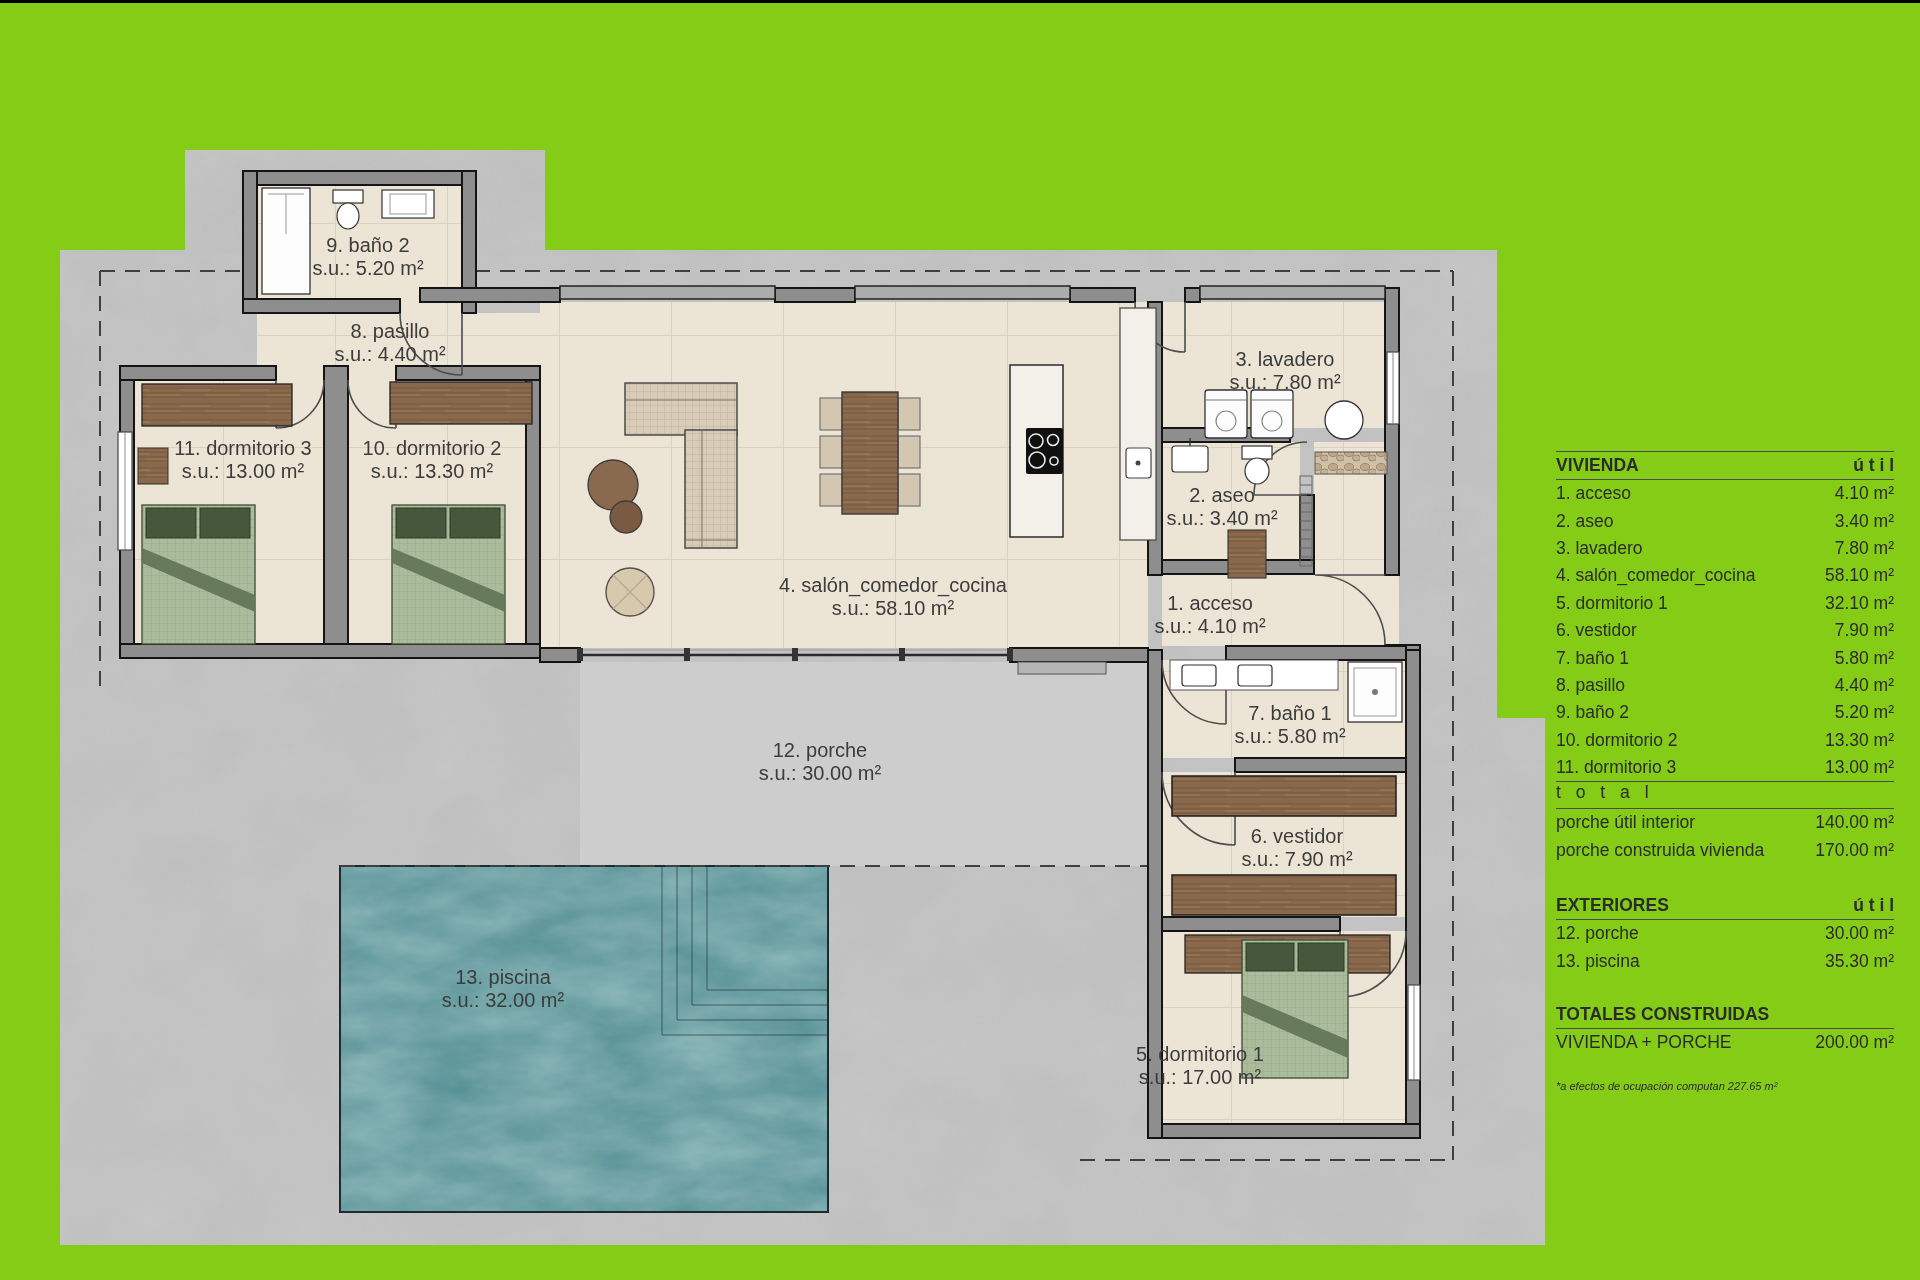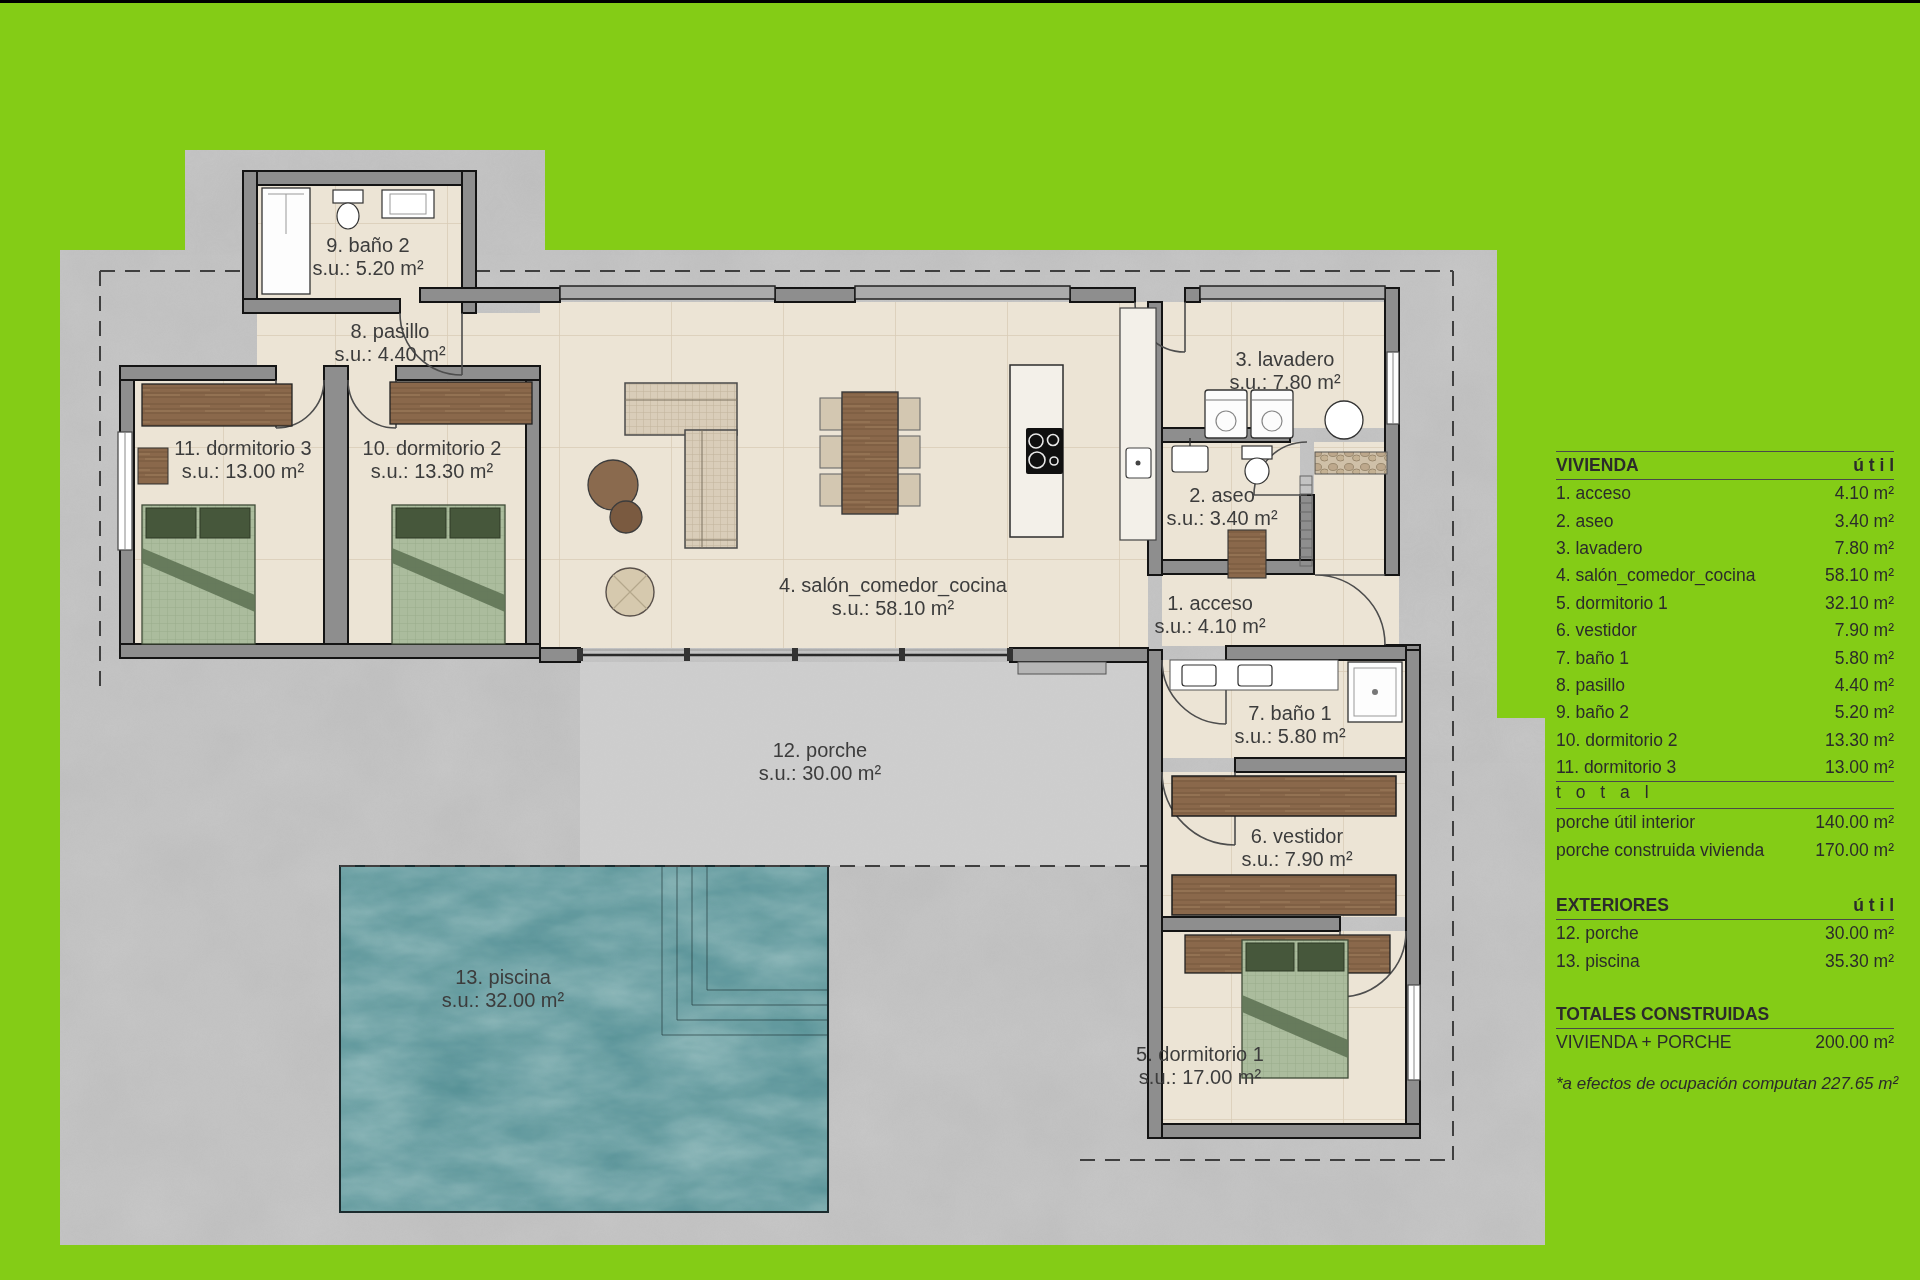--- a/index.html
+++ b/index.html
@@ -13,21 +13,21 @@
   .p-title{font-weight:bold;font-size:18px;letter-spacing:7px;padding-bottom:9px;
            border-bottom:1.6px solid #4a4a4a;white-space:nowrap;}
   .sec{margin-top:21px;border-top:1.6px solid #4a4a4a;}
   .hrow{display:flex;justify-content:space-between;align-items:center;font-weight:bold;
         height:27px;border-bottom:1.6px solid #4a4a4a;}
   .row{display:flex;justify-content:space-between;align-items:center;height:27.4px;}
   .totline{border-top:1.4px solid #4a4a4a;border-bottom:1.4px solid #4a4a4a;height:26px;
            display:flex;align-items:flex-start;letter-spacing:5px;}
   .gap28{margin-top:28px;}
   .gap44{margin-top:26px;}
-  .foot{margin-top:18px;font-style:italic;font-size:17px;white-space:nowrap;}
+  .foot{margin-top:24px;font-style:italic;font-size:11px;white-space:nowrap;}
 </style>
 </head>
 <body>
 
 <div class="stage">
   <div class="topline"></div>
 
   <svg width="1920" height="1280" viewBox="0 0 1920 1280">
     <defs>
       <filter id="grain" x="-5%" y="-5%" width="110%" height="110%">

